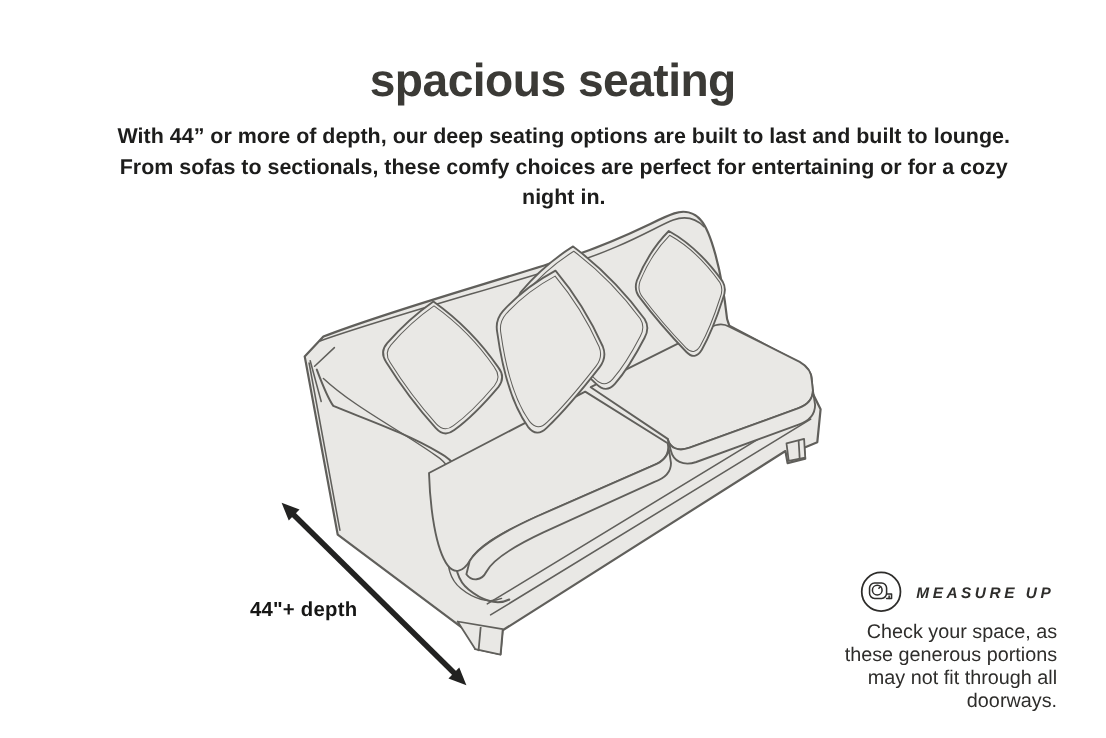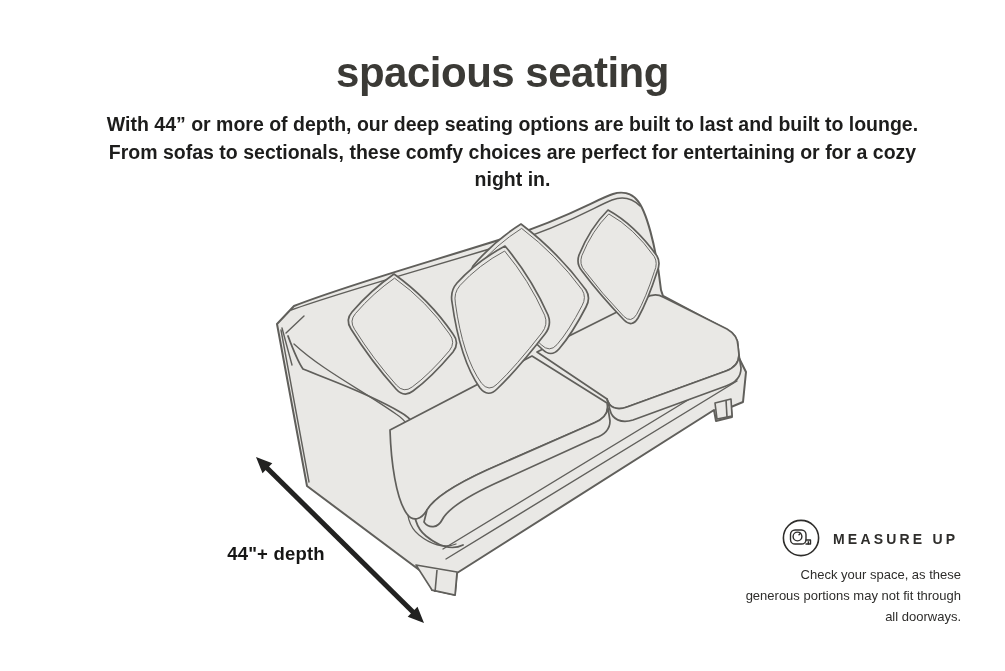--- a/index.html
+++ b/index.html
@@ -19,29 +19,29 @@
 
   .illustration{position:absolute;left:0;top:0;width:1005px;height:671px;}
 
   .depth-label{
     position:absolute;left:206px;top:543px;width:140px;
     text-align:center;font-size:18.5px;font-weight:700;color:#161615;
     letter-spacing:0.2px;
   }
 
   .measure{position:absolute;left:745px;top:518px;width:216px;}
-  .measure-head{position:relative;height:44px;}
+  .measure-head{position:relative;height:44px;font-style:italic;}
   .measure-icon{position:absolute;left:36px;top:0;width:40px;height:40px;}
   .measure-title{
     position:absolute;left:88px;top:13px;
     font-size:14px;font-weight:700;color:#2e2d2b;letter-spacing:3.2px;white-space:nowrap;
   }
   .measure-note{
     margin-top:2px;width:216px;text-align:right;
-    font-size:13px;line-height:21px;color:#2e2d2b;
+    font-size:18px;line-height:21px;color:#2e2d2b;
   }
 </style>
 </head>
 <body>
 
 <div class="stage">
 
   <div class="title">spacious seating</div>
 
   <div class="subtitle">With 44” or more of depth, our deep seating options are built to last and built to lounge. From sofas to sectionals, these comfy choices are perfect for entertaining or for a cozy night in.</div>

